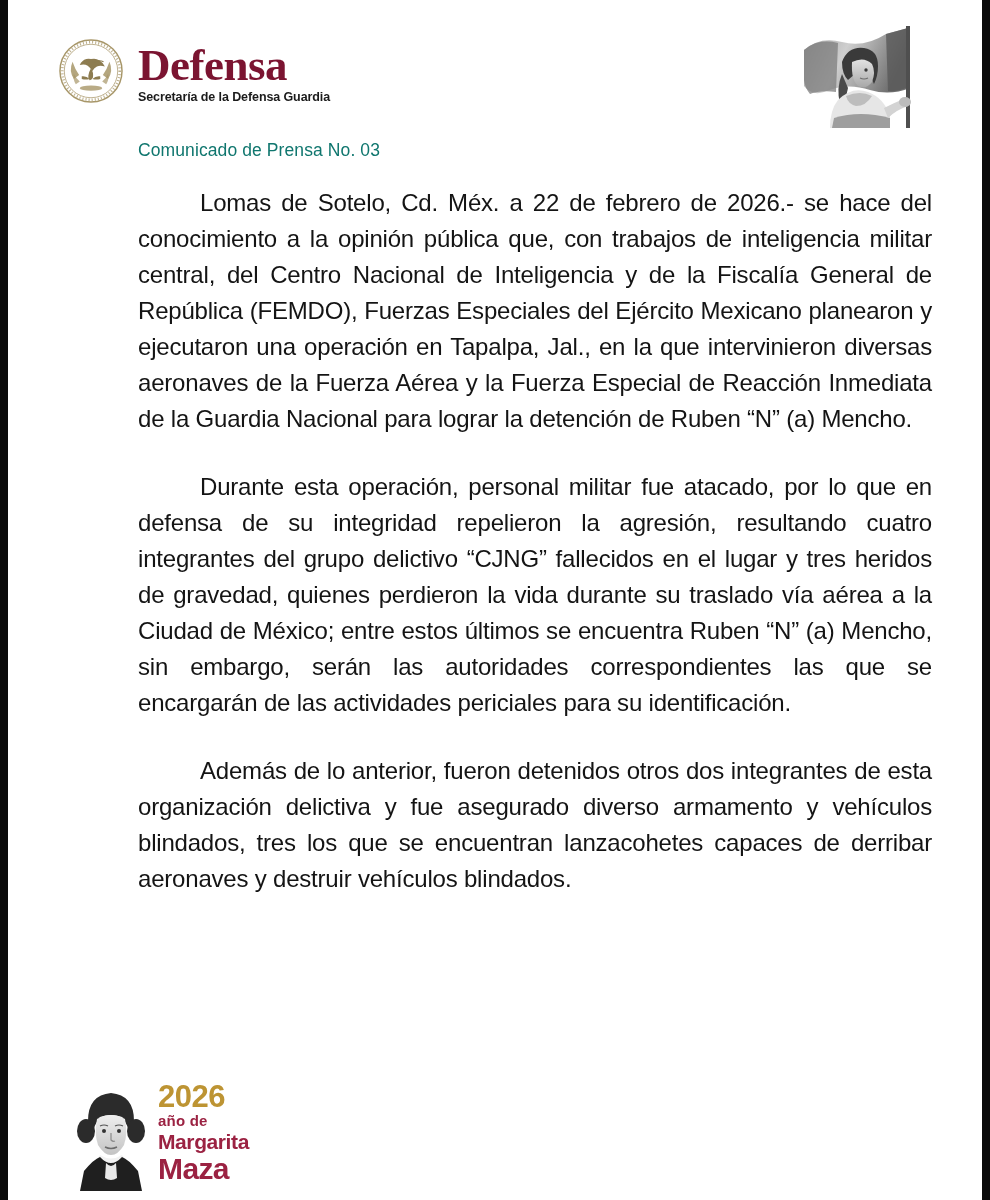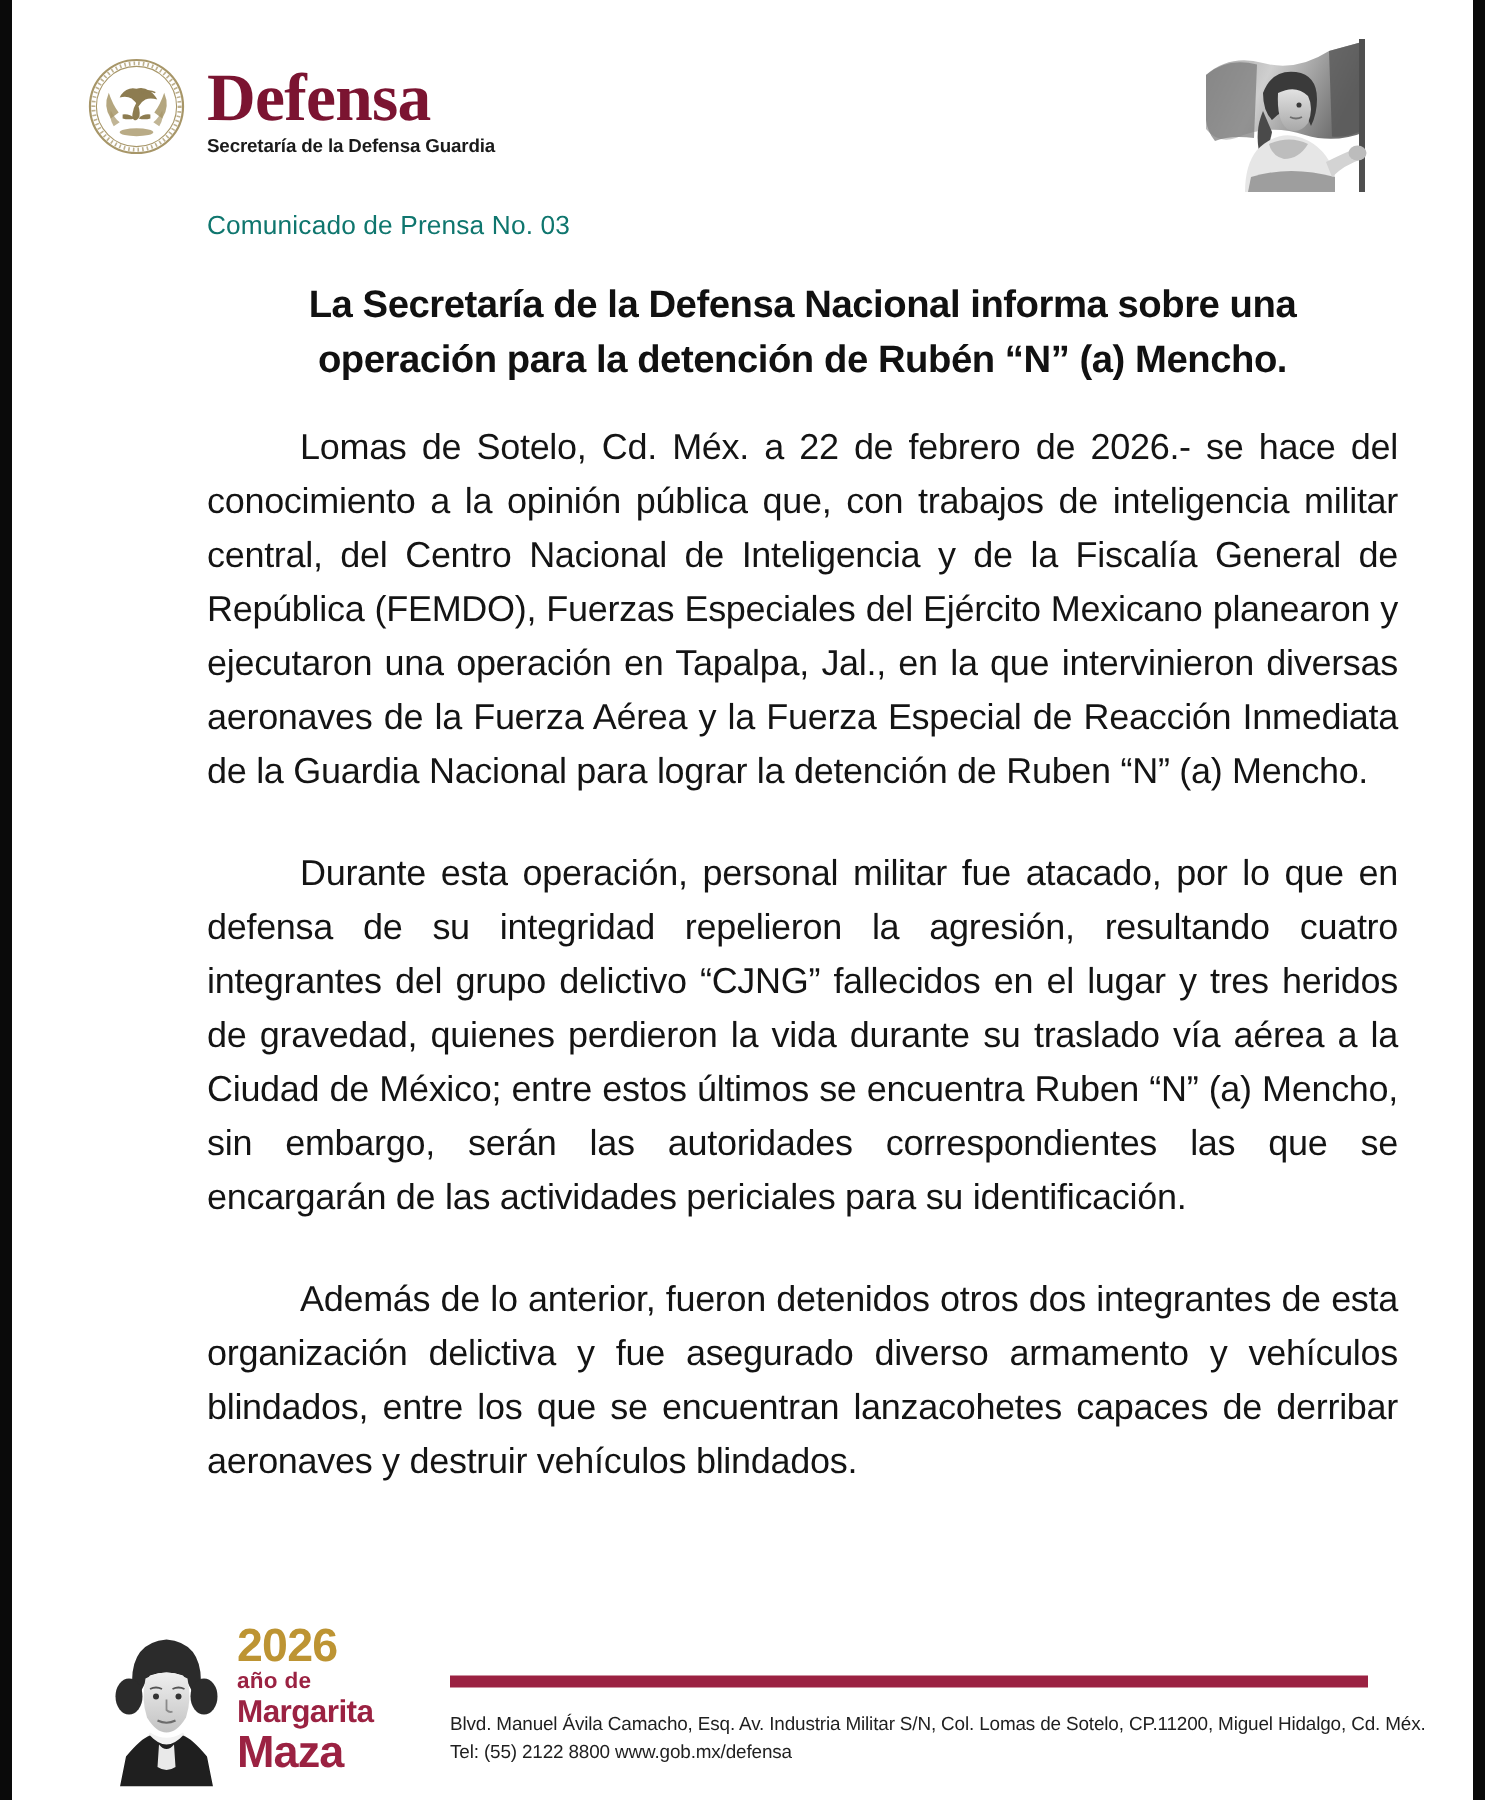--- a/index.html
+++ b/index.html
@@ -289,27 +289,26 @@
           <path d="M94 86 Q106 80 116 76 L118 84 Q106 88 98 96 Z" fill="#d3d3d3"></path>
           <ellipse cx="115" cy="80" rx="6" ry="5" fill="#bcbcbc"></ellipse>
         </svg>
       </span>
     </div>
 
     <div class="content">
 
       <p class="release-no">Comunicado de Prensa No. 03</p>
 
-      <h1 class="doc-title">La Secretaría de la Defensa Nacional informa sobre una operación para la detención de Rubén “N” (a) Mencho.</h1>
 
       <p class="para">Lomas de Sotelo, Cd. Méx. a 22 de febrero de 2026.- se hace del conocimiento a la opinión pública que, con trabajos de inteligencia militar central, del Centro Nacional de Inteligencia y de la Fiscalía General de República (FEMDO), Fuerzas Especiales del Ejército Mexicano planearon y ejecutaron una operación en Tapalpa, Jal., en la que intervinieron diversas aeronaves de la Fuerza Aérea y la Fuerza Especial de Reacción Inmediata de la Guardia Nacional para lograr la detención de Ruben “N” (a) Mencho.</p>
 
       <p class="para">Durante esta operación, personal militar fue atacado, por lo que en defensa de su integridad repelieron la agresión, resultando cuatro integrantes del grupo delictivo “CJNG” fallecidos en el lugar y tres heridos de gravedad, quienes perdieron la vida durante su traslado vía aérea a la Ciudad de México; entre estos últimos se encuentra Ruben “N” (a) Mencho, sin embargo, serán las autoridades correspondientes las que se encargarán de las actividades periciales para su identificación.</p>
 
-      <p class="para">Además de lo anterior, fueron detenidos otros dos integrantes de esta organización delictiva y fue asegurado diverso armamento y vehículos blindados, entre los que se encuentran lanzacohetes capaces de derribar aeronaves y destruir vehículos blindados.</p>
+      <p class="para">Además de lo anterior, fueron detenidos otros dos integrantes de esta organización delictiva y fue asegurado diverso armamento y vehículos blindados, tres los que se encuentran lanzacohetes capaces de derribar aeronaves y destruir vehículos blindados.</p>
     </div>
 
     <div class="footer">
 
       <div class="commem">
 
         <span class="portrait">
           <svg viewBox="0 0 82 108" width="82" height="108" aria-hidden="true">
             <defs>
               <linearGradient id="pskin" x1="0" y1="0" x2="0" y2="1">
@@ -337,21 +336,16 @@
         </span>
 
         <span class="commem-text">
           <div class="c-year">2026</div>
           <div class="c-ano">año de</div>
           <div class="c-name1">Margarita</div>
           <div class="c-name2">Maza</div>
         </span>
       </div>
 
-      <div class="footer-right">
-        <div class="rule"></div>
-        <div class="addr-line">Blvd. Manuel Ávila Camacho, Esq. Av. Industria Militar S/N, Col. Lomas de Sotelo, CP.11200, Miguel Hidalgo, Cd. Méx.</div>
-        <div class="addr-line">Tel: (55) 2122 8800 www.gob.mx/defensa</div>
-      </div>
     </div>
 
   </div>
 </div>
 
 </body></html>

